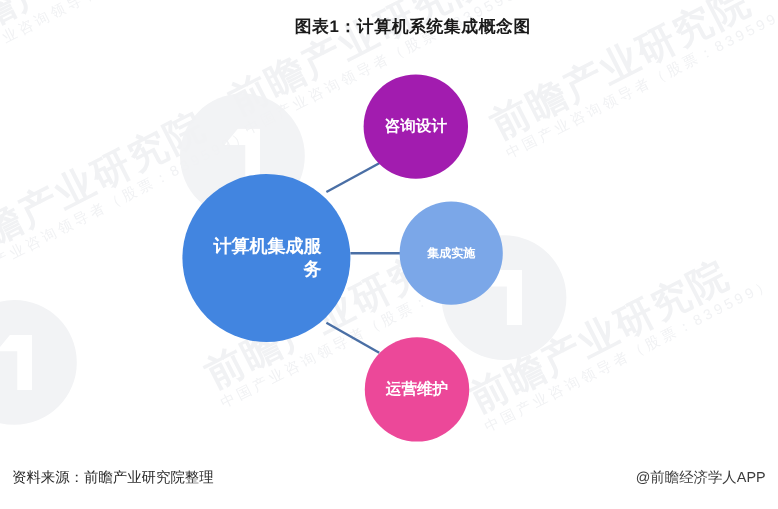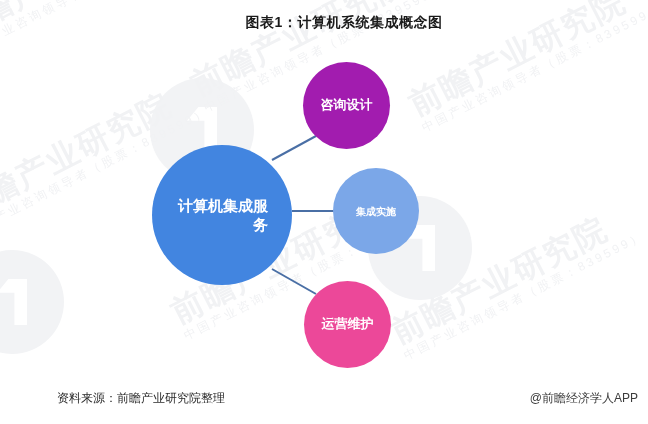--- a/index.html
+++ b/index.html
@@ -162,21 +162,20 @@
   #node-operations .node-label { width: 60px; }
 
   
   #source-note {
     position: absolute;
     left: 10px;
     top: 390px;
     font-size: 12px;
     color: #2b2b2b;
     z-index: 5;
-    margin-left: 47px;
   }
   #app-credit {
     position: absolute;
     right: 10px;
     top: 390px;
     font-size: 12px;
     color: #3c3c3c;
     z-index: 5;
     margin-left: 24px;
   }

